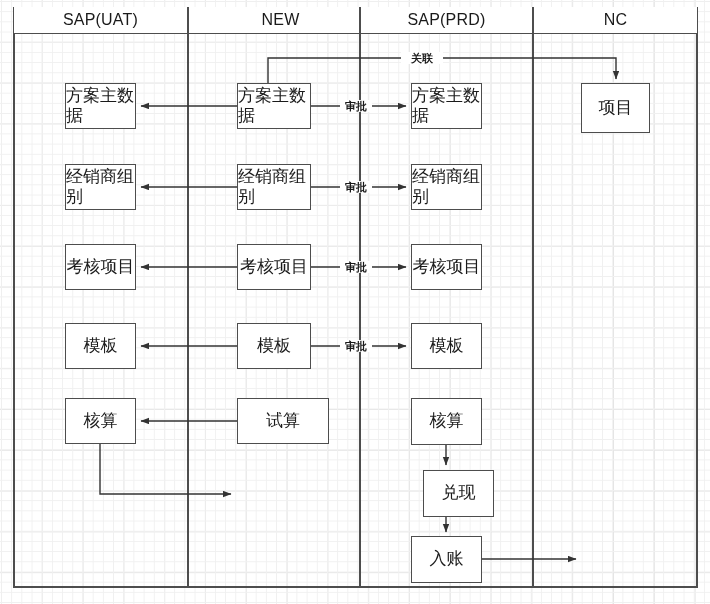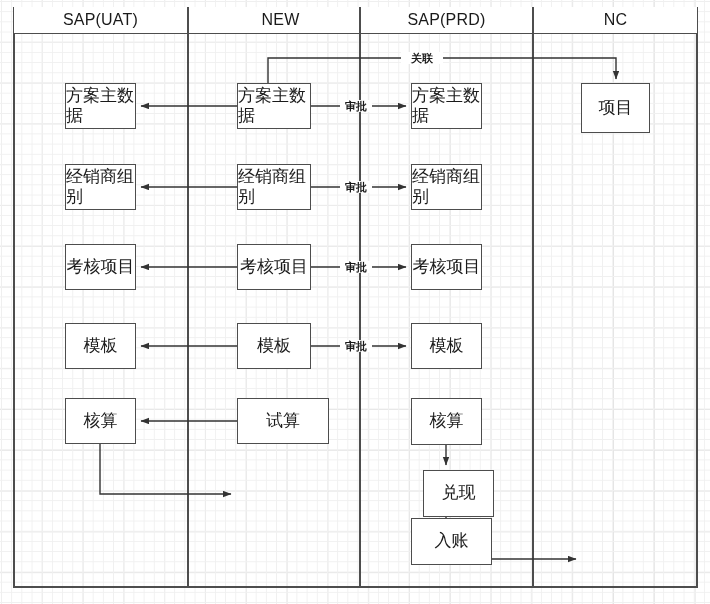--- a/index.html
+++ b/index.html
@@ -164,21 +164,21 @@
   <div class="node" style="left:237px; top:244px; width:74px; height:46px;">考核项目</div>
   <div class="node" style="left:237px; top:323px; width:74px; height:46px;">模板</div>
   <div class="node" style="left:237px; top:398px; width:92px; height:46px;">试算</div>
 
   <div class="node" style="left:411px; top:83px; width:71px; height:46px;">方案主数据</div>
   <div class="node" style="left:411px; top:164px; width:71px; height:46px;">经销商组别</div>
   <div class="node" style="left:411px; top:244px; width:71px; height:46px;">考核项目</div>
   <div class="node" style="left:411px; top:323px; width:71px; height:46px;">模板</div>
   <div class="node" style="left:411px; top:398px; width:71px; height:47px;">核算</div>
   <div class="node" style="left:411px; top:470px; width:71px; height:47px;margin-left:12px;">兑现</div>
-  <div class="node" style="left:411px; top:518px; width:81px; height:47px;">入账</div>
+  <div class="node" style="left:411px; top:536px; width:71px; height:47px;">入账</div>
 
   <div class="node" style="left:581px; top:83px; width:69px; height:50px;">项目</div>
 
   <div class="edge-label" style="left:401px; top:52px; width:40px;">关联</div>
   <div class="edge-label" style="left:340px; top:100px; width:30px;">审批</div>
   <div class="edge-label" style="left:340px; top:181px; width:30px;">审批</div>
   <div class="edge-label" style="left:340px; top:261px; width:30px;">审批</div>
   <div class="edge-label" style="left:340px; top:340px; width:30px;">审批</div>
 
 </div>

